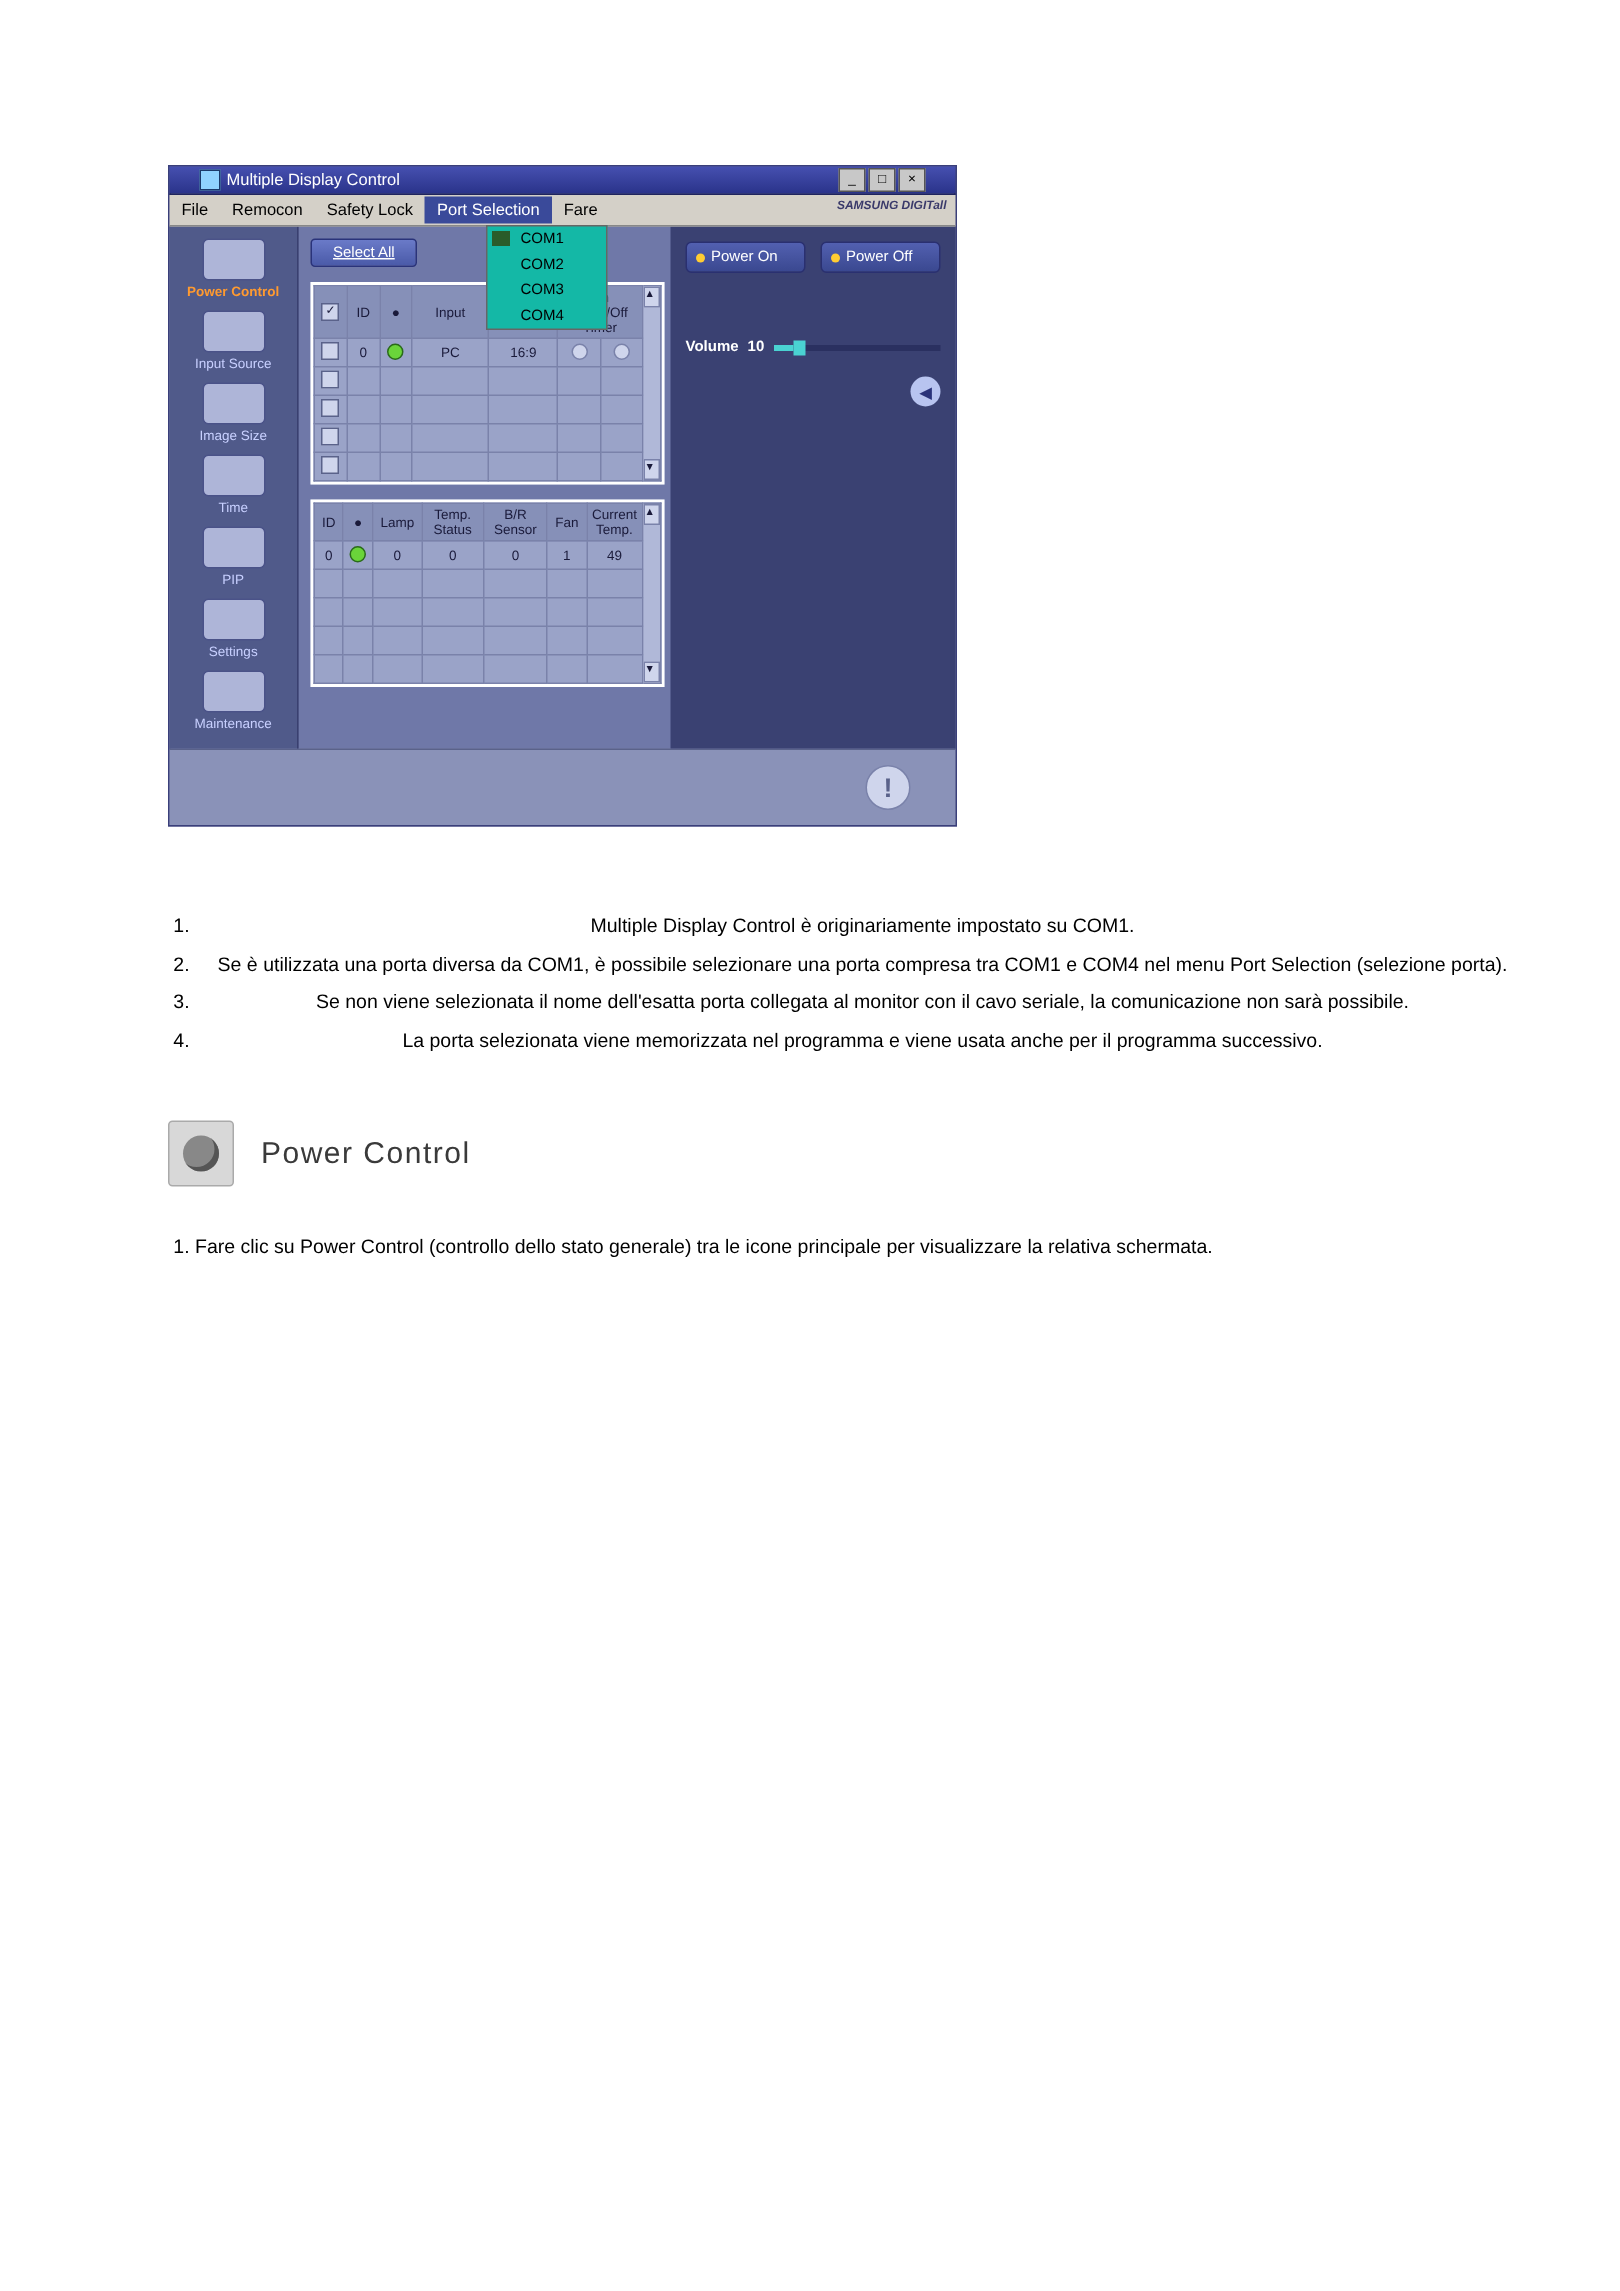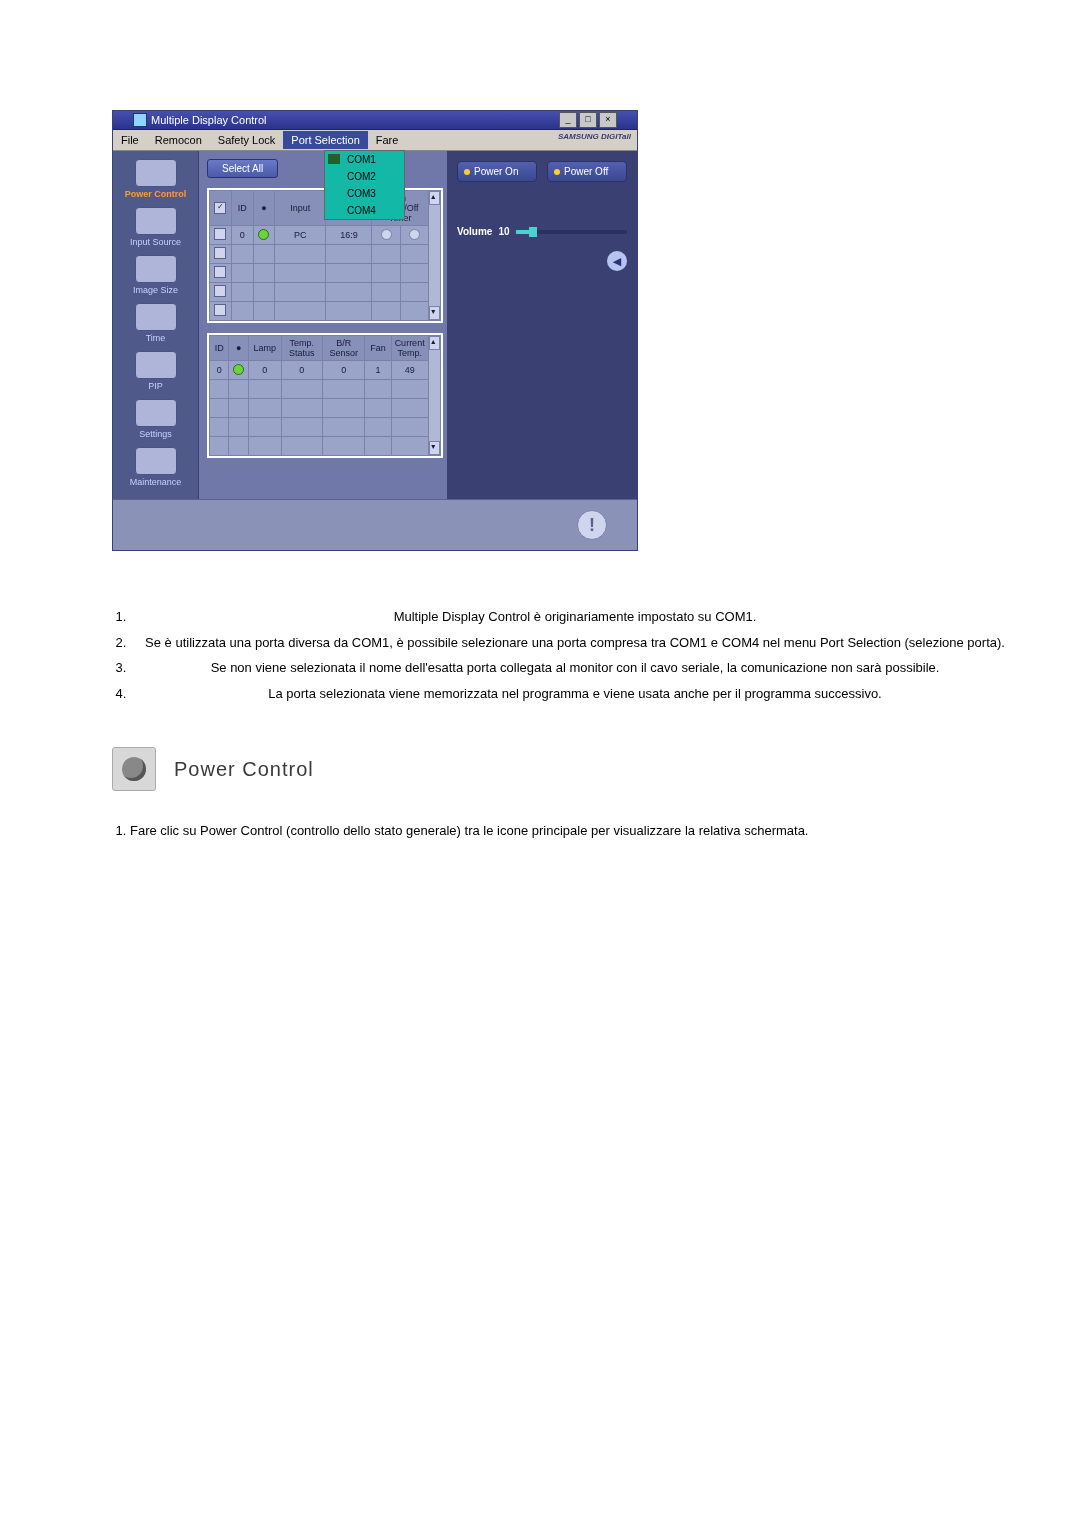--- a/index.html
+++ b/index.html
@@ -83,20 +83,21 @@
   }
   .center {
     flex:1;
     padding:8px 4px 4px 8px;
     position:relative;
   }
   .select-all {
     background:linear-gradient(#6a7ac8,#4a5aa8);
     color:#fff; font-size:10px; padding:3px 14px; border:1px solid #2a337a; border-radius:3px;
     display:inline-block;
+    text-decoration:underline;
   }
   .busy {
     display:inline-flex; align-items:center; gap:4px; color:#fff; font-size:10px;
     margin-left:60px;
   }
   .busy .dot{ width:10px; height:10px; border-radius:50%; background:#ffb300; border:1px solid #7a5a00;}
   .grid {
     margin-top:10px;
     background:#9aa3c8;
     border:2px solid #ffffff;

